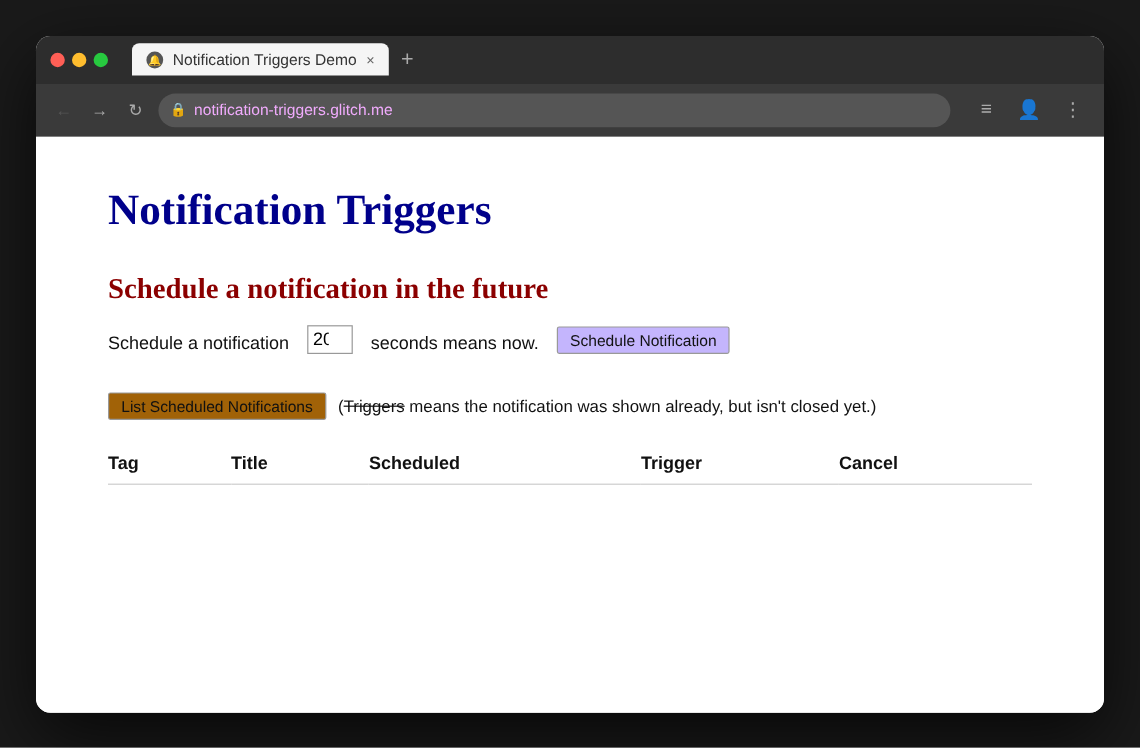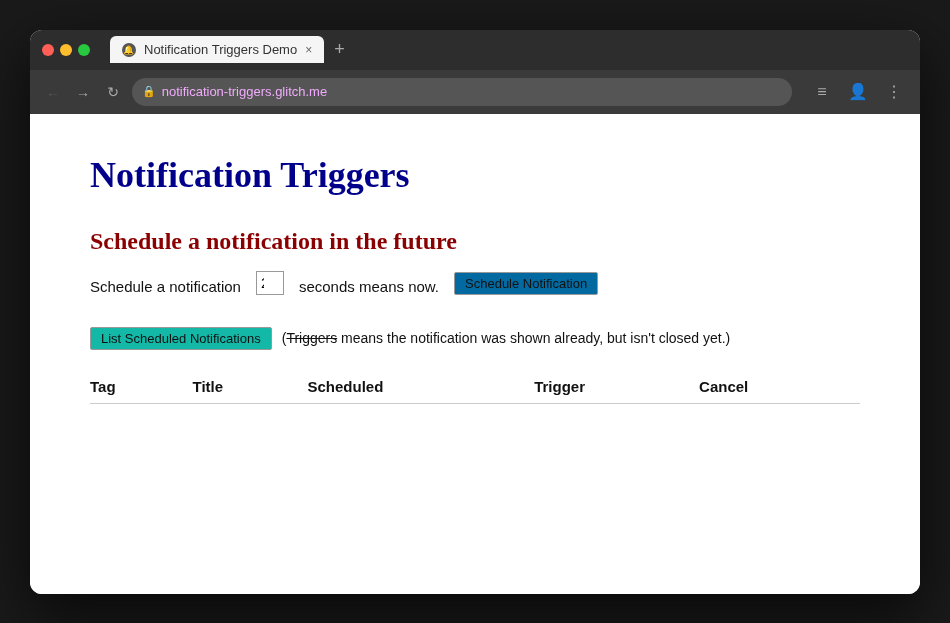--- a/index.html
+++ b/index.html
@@ -183,48 +183,48 @@
       display: flex;
       align-items: flex-end;
       gap: 15px;
       margin-bottom: 32px;
       font-size: 15px;
       color: #111;
     }
 
     .schedule-input {
       border: 1px solid #999;
-      width: 28px;
+      width: 38px;
       height: 24px;
       text-align: center;
       font-size: 15px;
       padding: 2px 4px;
       outline: none;
     }
 
     .schedule-btn {
       border: 1px solid #999;
-      background: #0369a1;
+      background: #c4b5fd;
       padding: 3px 10px;
       font-size: 13px;
       cursor: pointer;
       border-radius: 2px;
       color: #111;
     }
 
     .list-row {
       display: flex;
       align-items: center;
       gap: 10px;
       margin-bottom: 20px;
     }
 
     .list-btn {
       border: 1px solid #999;
-      background: #14b8a6;
+      background: #a16207;
       padding: 3px 10px;
       font-size: 13px;
       cursor: pointer;
       border-radius: 2px;
       color: #111;
     }
 
     .hint-text {
       font-size: 14px;
       color: #111;

